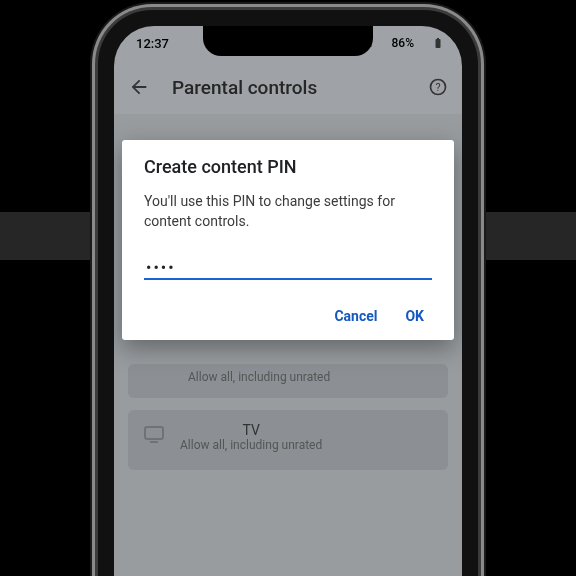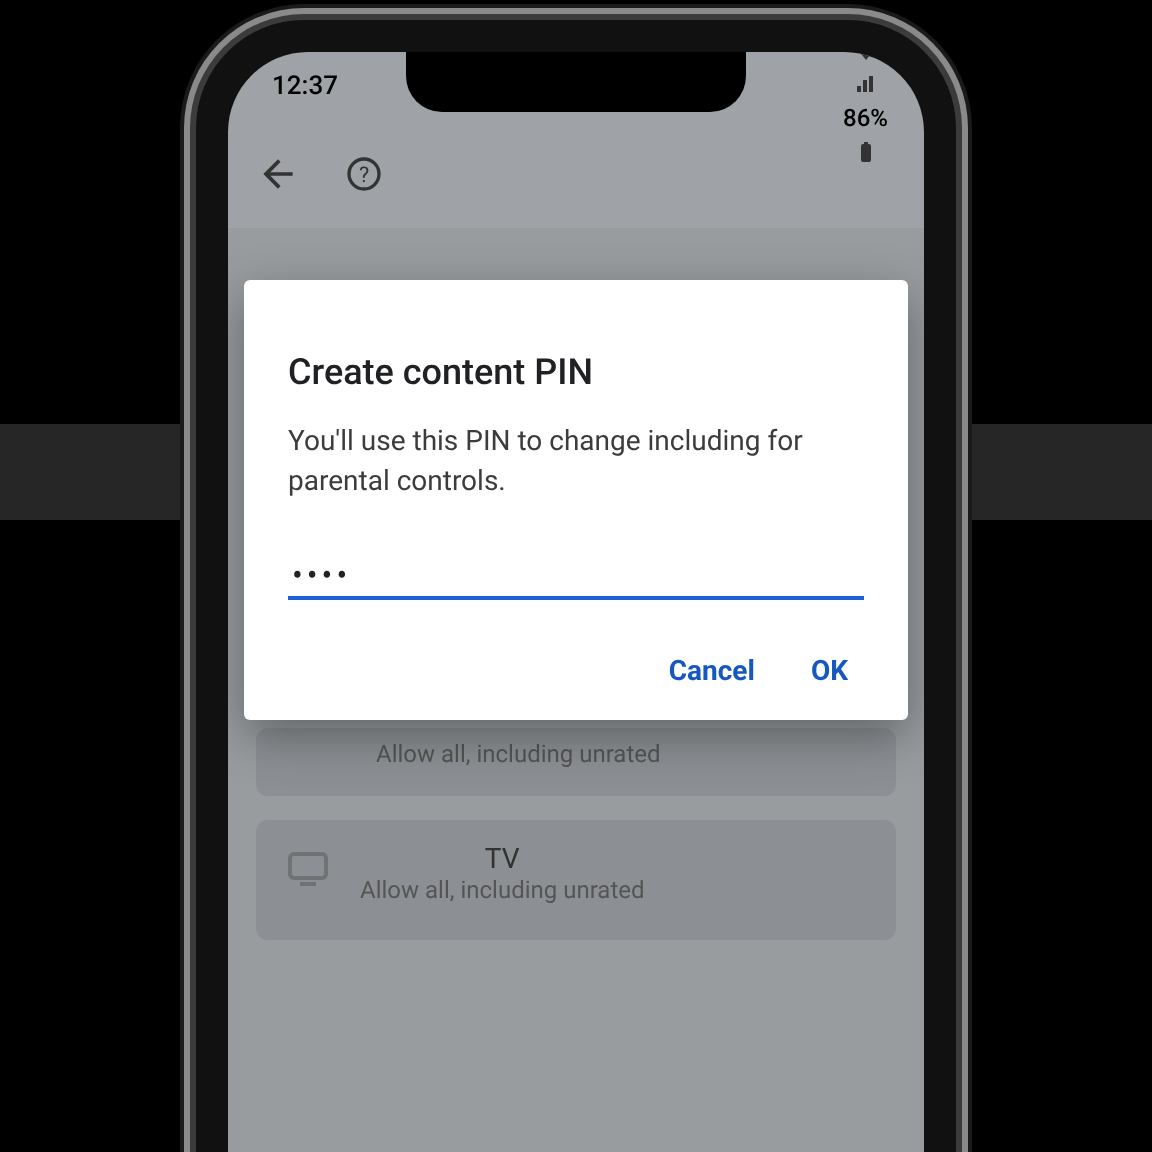--- a/index.html
+++ b/index.html
@@ -50,21 +50,21 @@
     height: 34px;
     display: flex;
     align-items: center;
     justify-content: space-between;
     padding: 0 18px 0 22px;
     font-size: 13px;
     font-weight: 500;
     color: #000;
     z-index: 40;
   }
-  .status-right { display:flex; align-items:center; gap:4px; font-size:12px;flex-direction:column; }
+  .status-right { display:flex; align-items:center; gap:18px; font-size:12px; }
   .status-right svg { width:12px; height:12px; }
   .appbar {
     display: flex;
     align-items: center;
     height: 54px;
     padding: 0 14px;
     gap: 22px;
   }
   .appbar .back svg { width:22px; height:22px; }
   .appbar-title {
@@ -94,21 +94,21 @@
   .list-item .label { font-size:14px; color:#333; }
   .list-item .sub { font-size:12px; color:#555; }
   .item-apps { top:250px; height:34px; padding-top:6px; padding-left:60px;}
   .item-tv { top:296px; height:60px; }
   .dialog {
     position: absolute;
     left: 8px; right: 8px;
     top: 114px;
     background: #fff;
     border-radius: 3px;
-    padding: 36px 22px 10px 22px;
+    padding: 16px 22px 10px 22px;
     box-shadow: 0 8px 24px rgba(0,0,0,.35);
     z-index: 60;
   }
   .dialog-title { font-size: 18px; font-weight:500; color:#202124; margin-bottom:14px; }
   .dialog-body { font-size:14px; color:#3c3c3c; line-height:1.45; margin-bottom:22px; }
   .pin-field {
     font-size:16px; letter-spacing:2px; color:#222;
     border-bottom: 2px solid #1a62d6;
     padding: 4px 2px 6px 2px;
     margin-bottom: 24px;
@@ -151,20 +151,21 @@
           </svg>
       </div>
     </div>
 
     <div class="appbar">
       <span class="icon-btn back">
         <svg viewBox="0 0 24 24">
             <path fill="#333" d="M20 11H7.8l5.6-5.6L12 4l-8 8 8 8 1.4-1.4L7.8 13H20z"></path>
           </svg>
       </span>
+      <span class="appbar-title">Parental controls</span>
       <span class="icon-btn help">
         <svg viewBox="0 0 24 24">
             <circle cx="12" cy="12" r="9" fill="none" stroke="#333" stroke-width="2"></circle>
             <text x="12" y="17" text-anchor="middle" font-size="13" fill="#333">?</text>
           </svg>
       </span>
     </div>
 
     <div class="dimmed-body">
       <div class="list-item item-apps">
@@ -179,21 +180,21 @@
           </svg>
         <div>
           <div class="label">TV</div>
           <div class="sub">Allow all, including unrated</div>
         </div>
       </div>
     </div>
 
     <div class="dialog">
       <div class="dialog-title">Create content PIN</div>
-      <div class="dialog-body">You'll use this PIN to change including for parental controls.</div>
+      <div class="dialog-body">You'll use this PIN to change settings for content controls.</div>
       <div class="pin-field">••••</div>
       <div class="dialog-actions">
         <span>Cancel</span>
         <span>OK</span>
       </div>
     </div>
 
   </div>
 </div>
 

